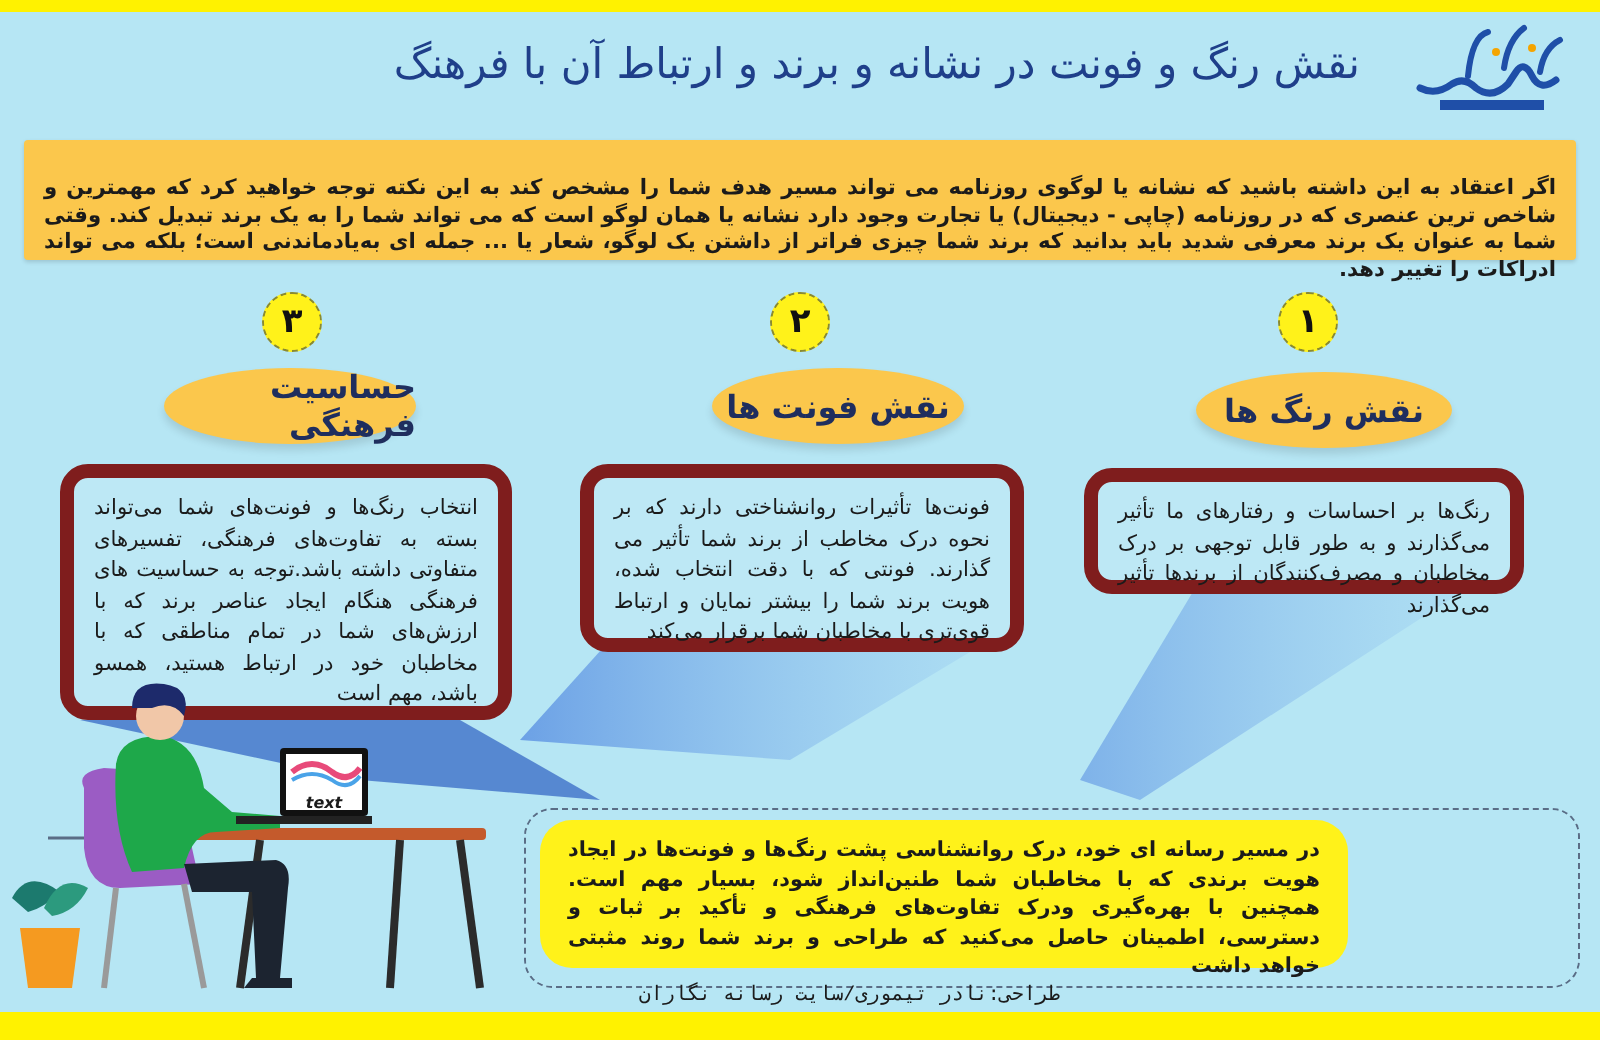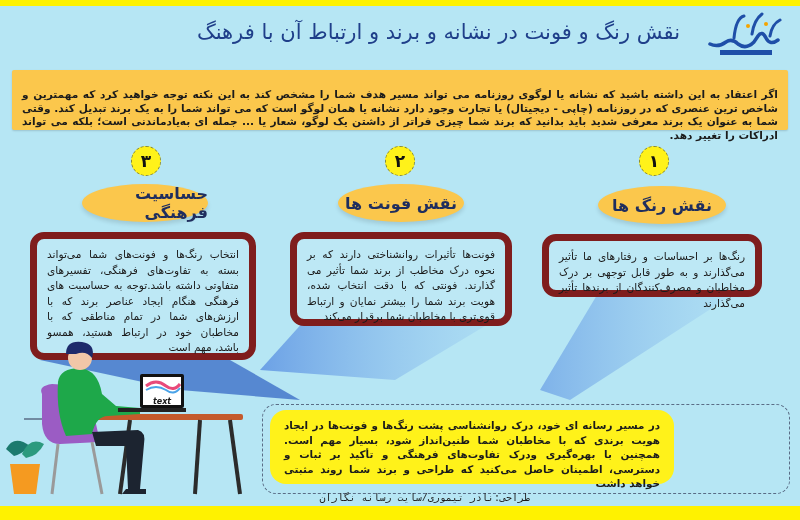--- a/index.html
+++ b/index.html
@@ -101,21 +101,21 @@
   <polygon points="40,70 230,70 300,110 180,100" fill="#3f70c8" opacity="0.8"></polygon>
 </svg>
 
 <div class="num-badge" style="left:639px;top:146px">۱</div>
 <div class="pill" style="left:598px;top:186px;width:128px">نقش رنگ ها</div>
 <div class="card" style="left:542px;top:234px;width:220px;height:63px">
   <span>رنگ‌ها بر احساسات و رفتارهای ما تأثیر می‌گذارند و به طور قابل توجهی بر درک مخاطبان و مصرف‌کنندگان از برندها تأثیر می‌گذارند</span>
 </div>
 
 <div class="num-badge" style="left:385px;top:146px">۲</div>
-<div class="pill" style="left:338px;top:184px;width:126px">نقش فونت ها</div>
+<div class="pill" style="left:356px;top:184px;width:126px">نقش فونت ها</div>
 <div class="card" style="left:290px;top:232px;width:222px;height:94px">
   <span>فونت‌ها تأثیرات روانشناختی دارند که بر نحوه درک مخاطب از برند شما تأثیر می گذارند. فونتی که با دقت انتخاب شده، هویت برند شما را بیشتر نمایان و ارتباط قوی‌تری با مخاطبان شما برقرار می‌کند</span>
 </div>
 
 <div class="num-badge" style="left:131px;top:146px">۳</div>
 <div class="pill" style="left:82px;top:184px;width:126px">حساسیت فرهنگی</div>
 <div class="card" style="left:30px;top:232px;width:226px;height:128px">
   <span>انتخاب رنگ‌ها و فونت‌های شما می‌تواند بسته به تفاوت‌های فرهنگی، تفسیرهای متفاوتی داشته باشد.توجه به حساسیت های فرهنگی هنگام ایجاد عناصر برند که با ارزش‌های شما در تمام مناطقی که با مخاطبان خود در ارتباط هستید، همسو باشد، مهم است</span>
 </div>
 

